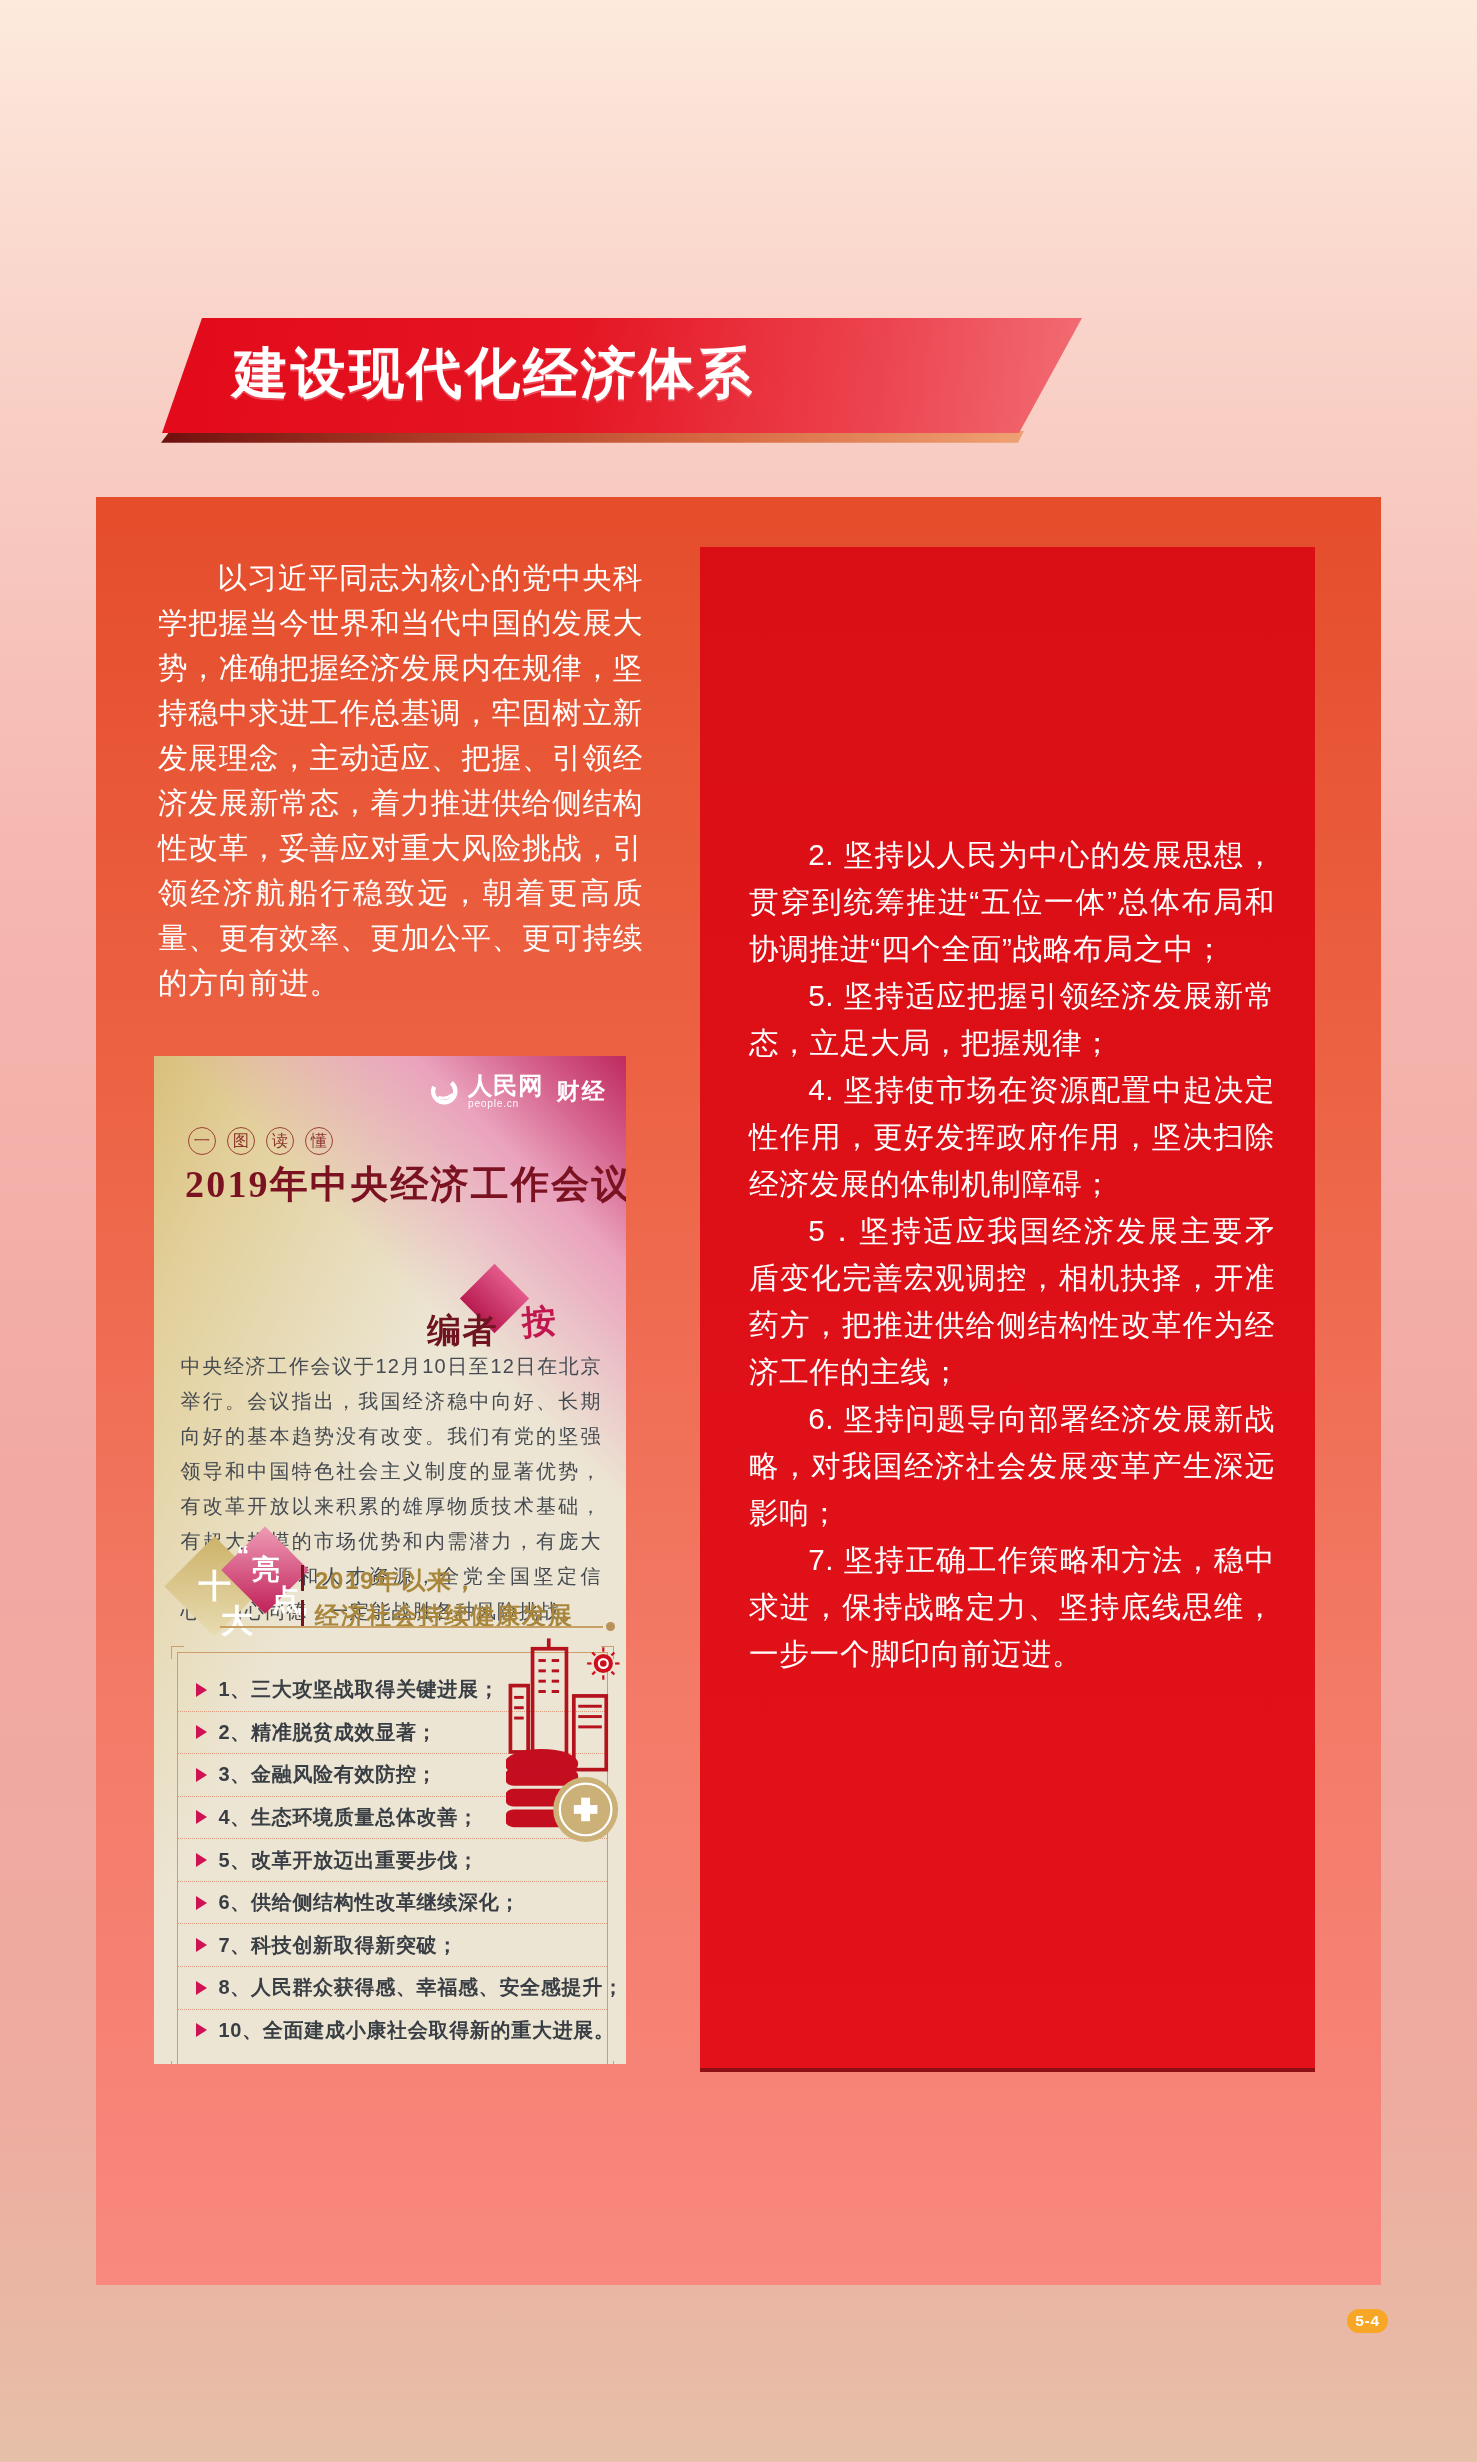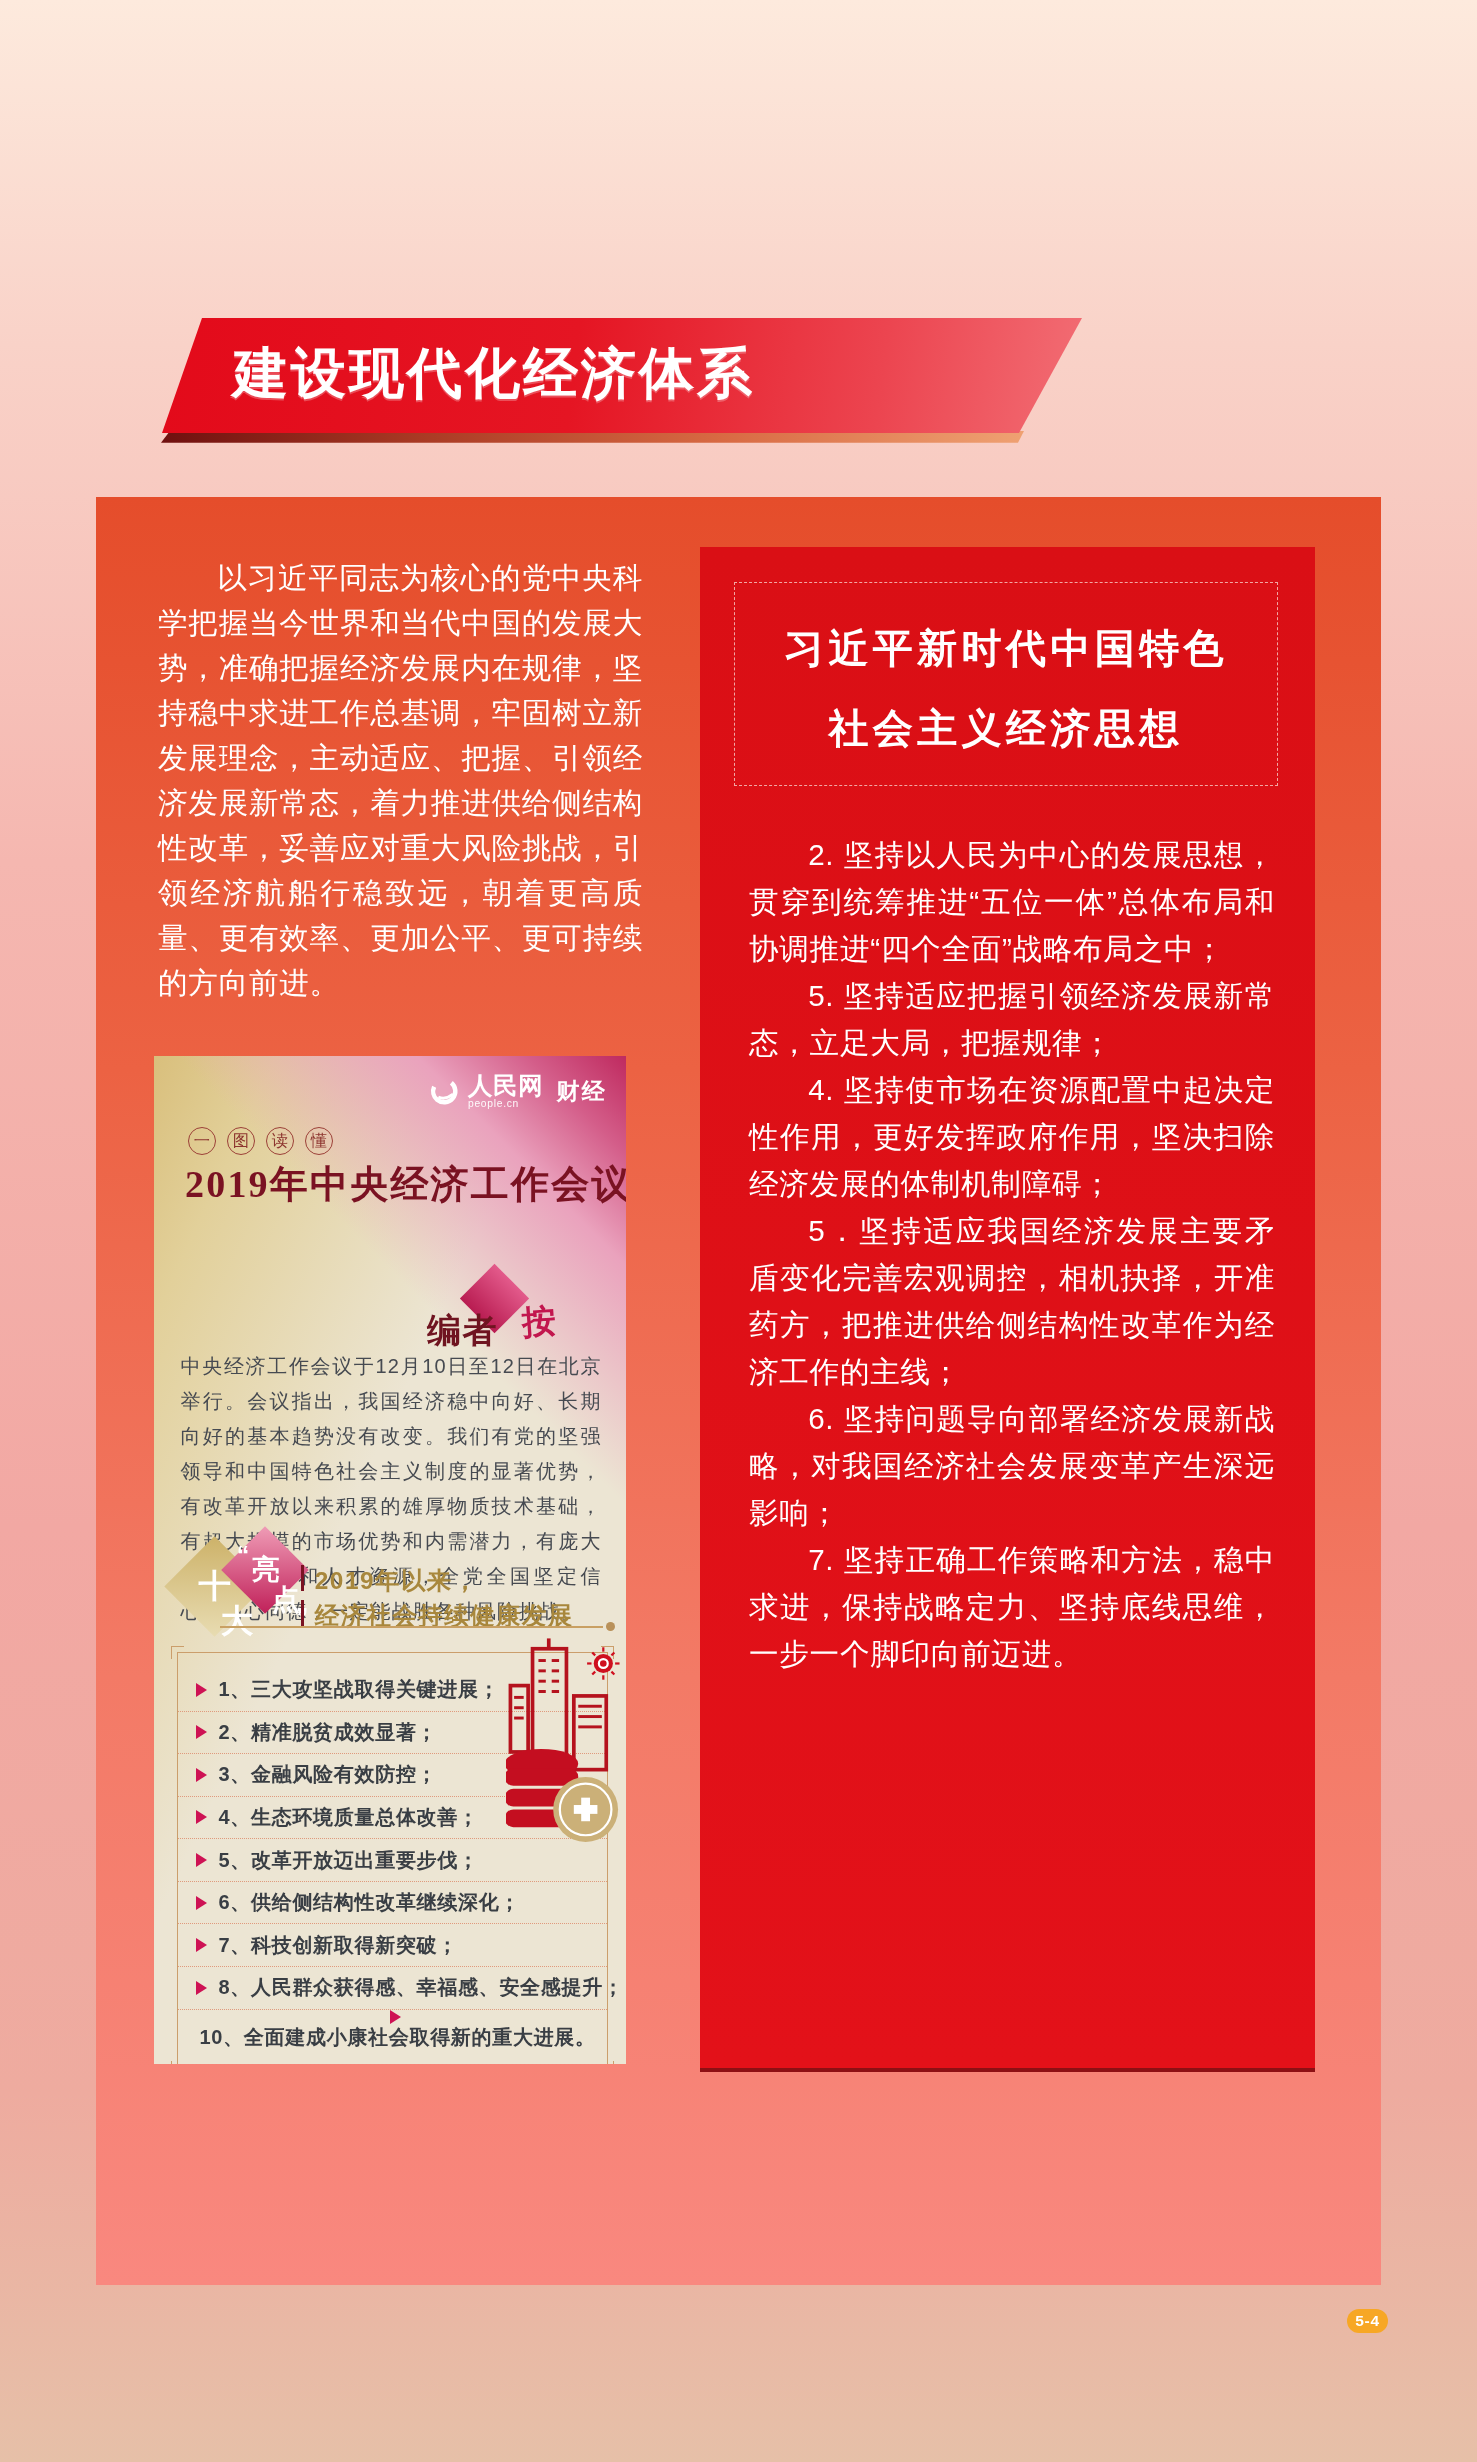--- a/index.html
+++ b/index.html
@@ -96,21 +96,21 @@
     border:1.5px solid #cb9e6b;box-sizing:border-box;
     display:flex;flex-direction:column;padding:16px 0;font-weight:bold;
   }
   .corner{position:absolute;width:11.8px;height:11.8px;}
   .corner.tl{left:-6.6px;top:-6.6px;border-left:1.5px solid #cb9e6b;border-top:1.5px solid #cb9e6b;}
   .corner.tr{right:-6.6px;top:-6.6px;border-right:1.5px solid #cb9e6b;border-top:1.5px solid #cb9e6b;}
   .corner.bl{left:-6.6px;bottom:-6.6px;border-left:1.5px solid #cb9e6b;border-bottom:1.5px solid #cb9e6b;}
   .corner.br{right:-6.6px;bottom:-6.6px;border-right:1.5px solid #cb9e6b;border-bottom:1.5px solid #cb9e6b;}
   .underline2{position:absolute;left:-4.4px;right:-4.4px;bottom:-8.9px;height:1.5px;background:#cb9e6b;}
   .li{flex:1;display:flex;align-items:center;padding-left:10.3px;border-bottom:1.5px dotted #e09a7d;}
-  .li:last-child{border-bottom:none;flex-direction:column;}
+  .li:last-child{border-bottom:none;}
   .tri{width:0;height:0;border-left:11px solid #ce1254;border-top:7.4px solid transparent;
     border-bottom:7.4px solid transparent;margin:0 11.8px 0 7.4px;flex:none;}
   .li span{font-size:20px;color:#393e44;letter-spacing:0.7px;white-space:nowrap;}
   .illus{position:absolute;left:352px;top:582px;}
   
   .red-panel{
     position:absolute;left:604px;top:50px;width:615px;height:1521px;
     background:linear-gradient(180deg,#da0f15,#e31119);
     border-bottom:4.4px solid #8d1014;
   }
@@ -290,24 +290,20 @@
         <g>
           <circle cx="108" cy="232" r="44" fill="#cbb078"></circle>
           <circle cx="108" cy="232" r="35" fill="none" stroke="#ffffff" stroke-width="3"></circle>
           <rect x="92" y="226" width="32" height="12" fill="#ffffff"></rect>
           <rect x="102" y="216" width="12" height="32" fill="#ffffff"></rect>
         </g>
       </svg>
     </div>
 
     <div class="red-panel">
-      <div class="title-box">
-        <div class="l1">习近平新时代中国特色</div>
-        <div class="l2">社会主义经济思想</div>
-      </div>
       <div class="points">
         <p>2. 坚持以人民为中心的发展思想，贯穿到统筹推进“五位一体”总体布局和协调推进“四个全面”战略布局之中；</p>
         <p>5. 坚持适应把握引领经济发展新常态，立足大局，把握规律；</p>
         <p>4. 坚持使市场在资源配置中起决定性作用，更好发挥政府作用，坚决扫除经济发展的体制机制障碍；</p>
         <p>5．坚持适应我国经济发展主要矛盾变化完善宏观调控，相机抉择，开准药方，把推进供给侧结构性改革作为经济工作的主线；</p>
         <p>6. 坚持问题导向部署经济发展新战略，对我国经济社会发展变革产生深远影响；</p>
         <p>7. 坚持正确工作策略和方法，稳中求进，保持战略定力、坚持底线思维，一步一个脚印向前迈进。</p>
       </div>
     </div>
   </div>

